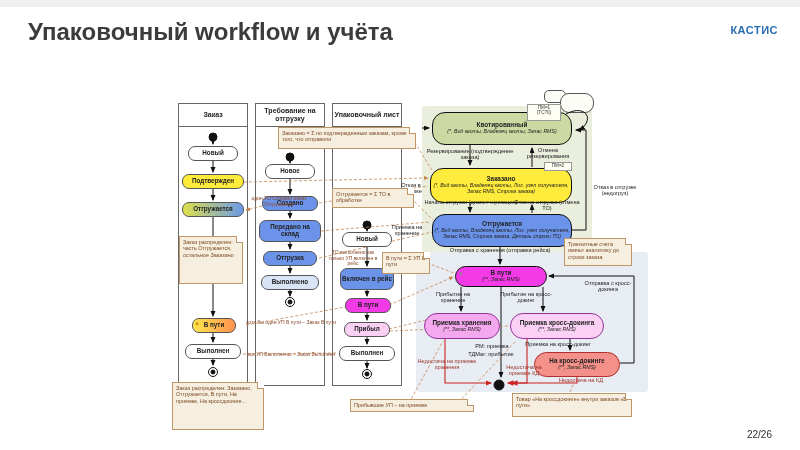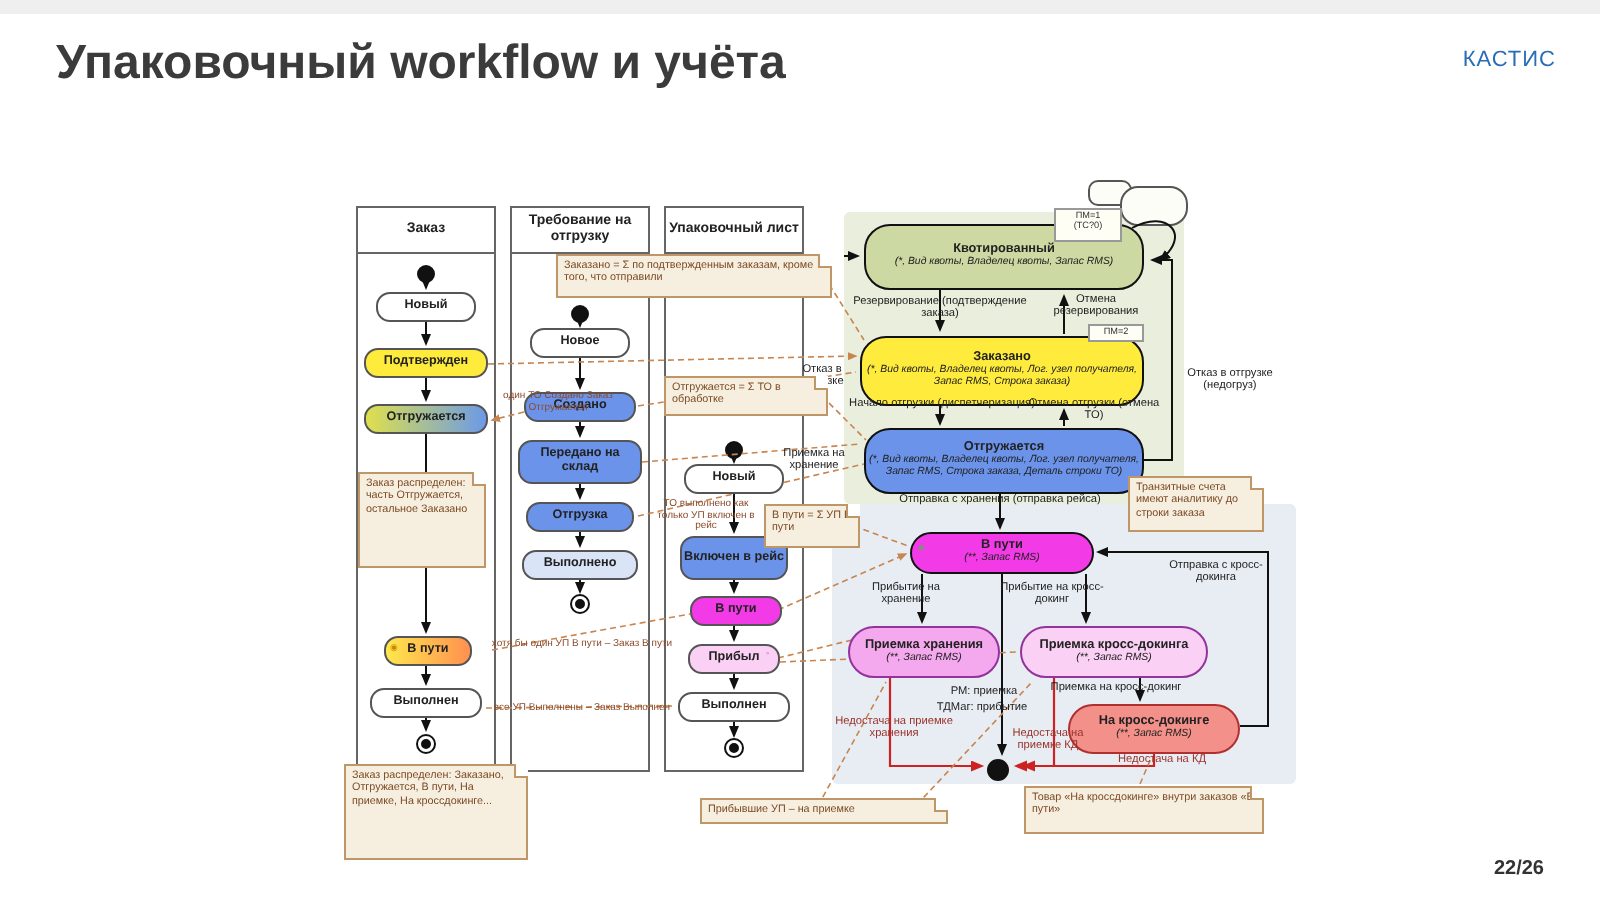--- a/index.html
+++ b/index.html
@@ -1,22 +1,22 @@
 <!DOCTYPE html>
 <html><head>
 <meta charset="utf-8">
 <style>
   html,body{margin:0;padding:0}
   body{width:800px;height:450px;position:relative;overflow:hidden;background:#fff;
        font-family:"Liberation Sans",sans-serif;color:#222}
   .abs{position:absolute;box-sizing:border-box}
   .topstrip{left:0;top:0;width:800px;height:7px;background:#efefef;z-index:0}
   .slide-title{left:28px;top:18px;font-size:24px;font-weight:bold;color:#3b3b3b;z-index:6}
-  .logo{right:22px;top:24px;font-size:11px;font-weight:normal;letter-spacing:.5px;color:#2a6db5;z-index:6}
-  .pagenum{right:28px;bottom:10px;font-size:10px;font-weight:bold;color:#333;z-index:6}
+  .logo{right:22px;top:24px;font-size:11px;font-weight:bold;letter-spacing:.5px;color:#2a6db5;z-index:6}
+  .pagenum{right:28px;bottom:10px;font-size:10px;font-weight:normal;color:#333;z-index:6}
   .panel{z-index:1;border-radius:3px}
   .lane-head{border:1px solid #666;background:#fff;display:flex;align-items:center;justify-content:center;
              text-align:center;font-weight:bold;font-size:7px;line-height:1.1;z-index:2;padding:1px}
   .lane-body{border:1px solid #666;background:#fff;z-index:1}
   .state{border:1px solid #555;border-radius:7px;display:flex;align-items:center;justify-content:center;
          text-align:center;font-size:6.3px;font-weight:bold;line-height:1.05;z-index:4;padding:1px}
   .acc{border:1.4px solid #111;border-radius:13px;display:flex;flex-direction:column;align-items:center;
        justify-content:center;text-align:center;z-index:4;line-height:1.08;padding:1px}
   .acc .t{font-weight:bold;font-size:6.4px}
   .acc .d{font-size:5.2px;font-style:italic}

